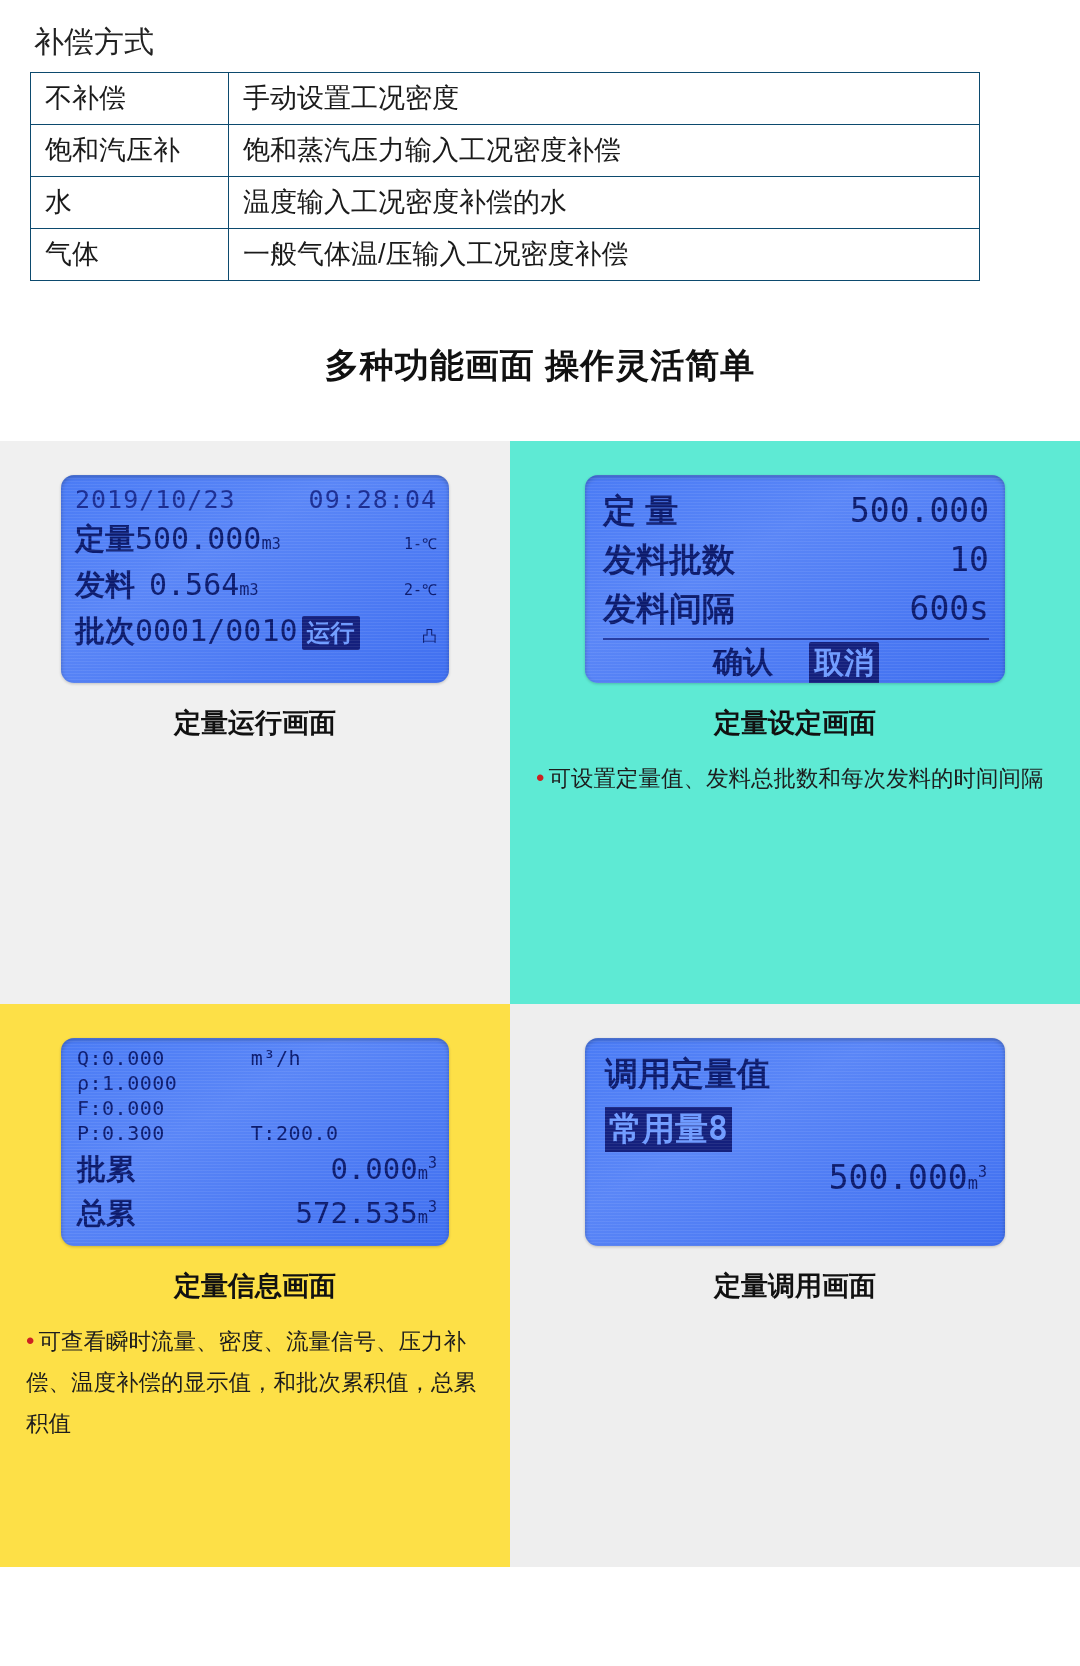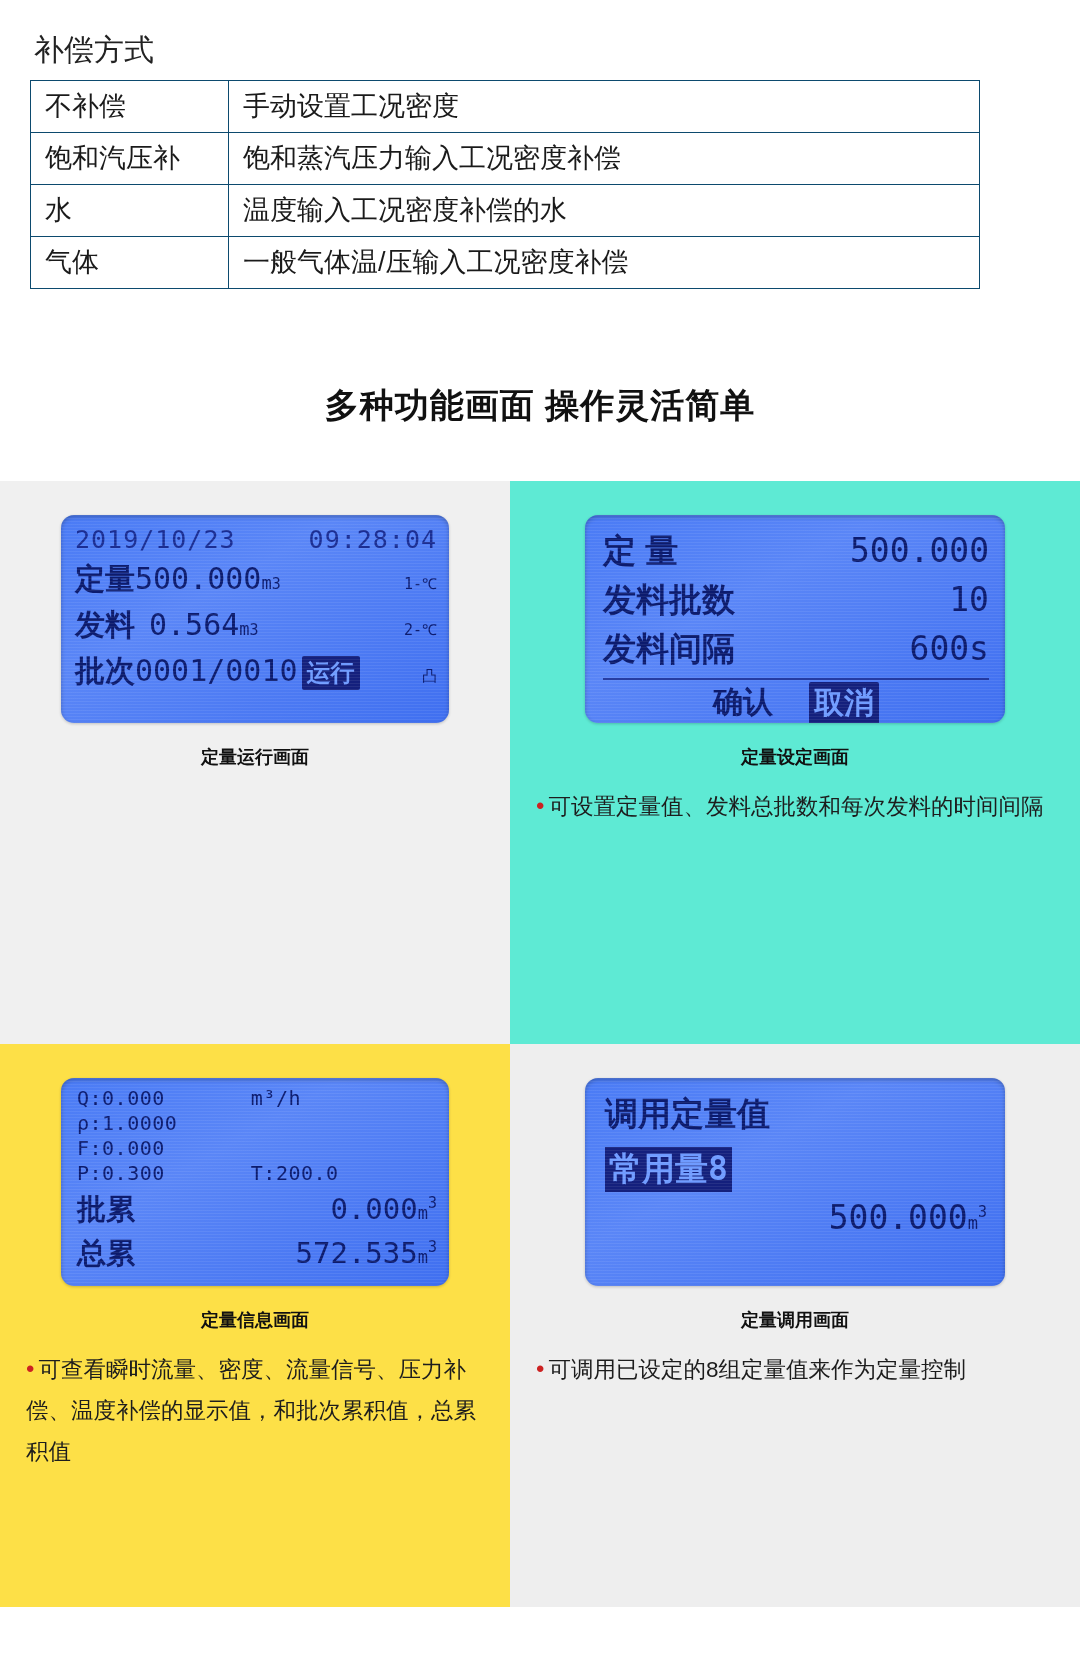--- a/index.html
+++ b/index.html
@@ -11,21 +11,21 @@
     font-family: "Liberation Sans", "DejaVu Sans", sans-serif;
     color: #1a1a1a;
     overflow: hidden;
   }
 
   
   .comp-section { padding: 14px 30px 0 30px; }
   .comp-title {
     font-size: 30px;
     line-height: 40px;
-    margin: 16px 0 10px 4px;
+    margin: 8px 0 10px 4px;
     font-weight: 400;
     color: #222;
   }
   table.comp-table {
     border-collapse: collapse;
     width: 950px;
     table-layout: fixed;
   }
   table.comp-table td {
     border: 1px solid #0c4a6e;
@@ -36,21 +36,21 @@
     white-space: nowrap;
   }
   table.comp-table td.c1 { width: 198px; }
 
   
   .mid-heading {
     text-align: center;
     font-size: 34px;
     font-weight: bold;
     letter-spacing: 1px;
-    margin: 94px 0 52px 0;
+    margin: 62px 0 52px 0;
     color: #111;
   }
 
   
   .panel-grid {
     display: grid;
     grid-template-columns: 510px 570px;
     grid-template-rows: 563px 563px;
     width: 1080px;
   }
@@ -59,21 +59,21 @@
     padding: 34px 26px 0 26px;
     position: relative;
   }
   .panel.p1 { background: #f0f0f0; }
   .panel.p2 { background: #5eead4; }
   .panel.p3 { background: #fde047; }
   .panel.p4 { background: #eeeeee; }
 
   .panel-caption {
     text-align: center;
-    font-size: 18px;
+    font-size: 27px;
     font-weight: bold;
     margin: 22px 0 16px 0;
     color: #111;
   }
   .bullets {
     font-size: 22.5px;
     line-height: 41px;
     color: #1d1d1d;
   }
   .bullets p { margin: 0; }
@@ -300,20 +300,15 @@
 
   <div class="panel p4">
     <div class="lcd lcd4">
       <div class="title cn">调用定量值</div>
       <div class="sel">常用量8</div>
       <div class="val">
         <span>500.000</span><span class="unit">m</span><span class="sup">3</span>
       </div>
     </div>
     <div class="panel-caption">定量调用画面</div>
-    <div class="bullets">
-      <p>
-        <span class="bullet-dot">•</span><span>可调用已设定的8组定量值来作为定量控制</span>
-      </p>
-    </div>
   </div>
 
 </div>
 
 </body></html>

